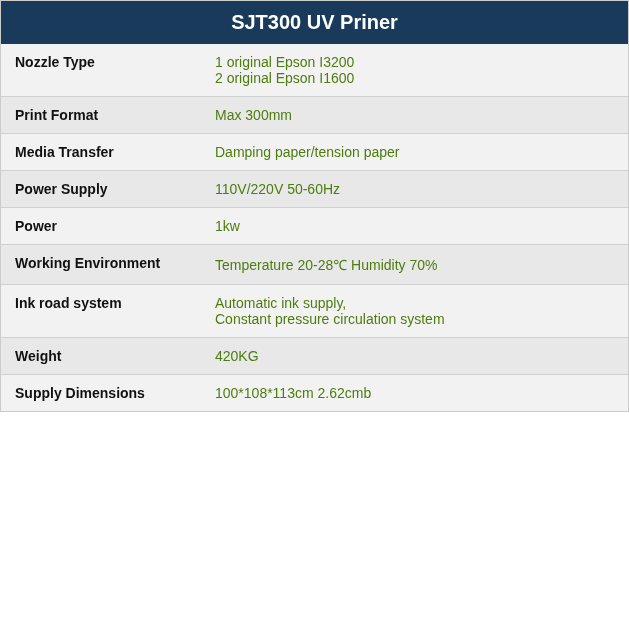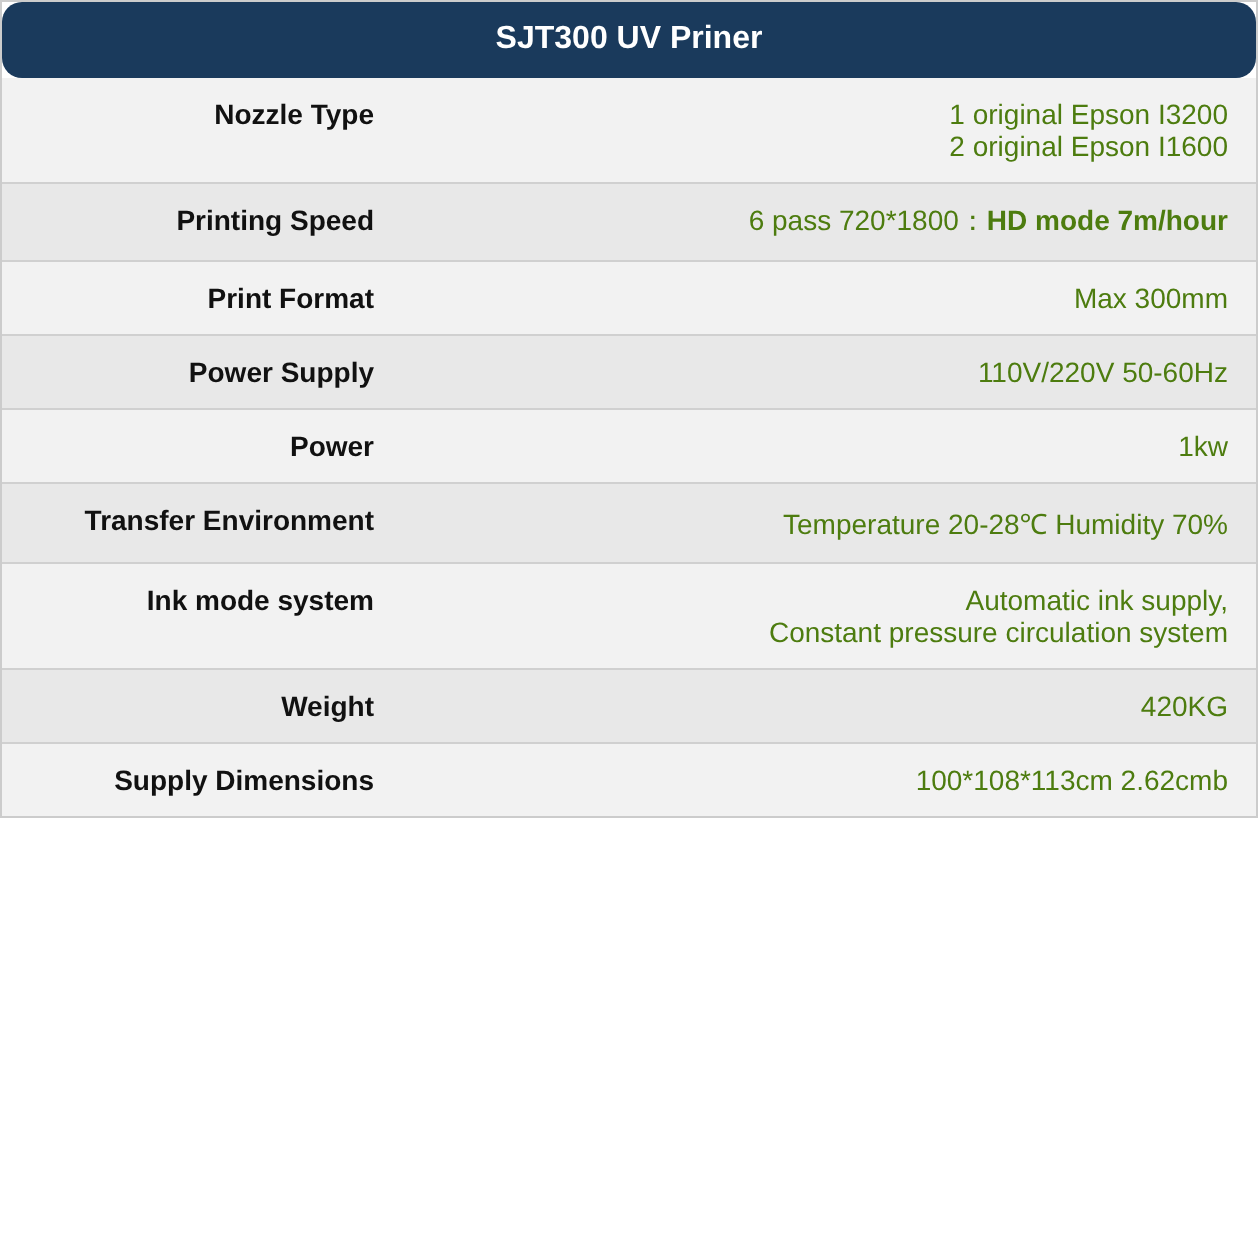--- a/index.html
+++ b/index.html
@@ -11,38 +11,36 @@
     }
     .container {
       width: 629px;
       border: 1px solid #ccc;
     }
     .header {
       background-color: #1a3a5c;
       color: #fff;
       text-align: center;
       padding: 10px 0;
-      font-size: 16px;
+      font-size: 20px;
       font-weight: bold;
-      border-radius: 10px;
     }
     table {
       width: 100%;
       border-collapse: collapse;
     }
     tr {
       border-bottom: 1px solid #d0d0d0;
     }
     tr:last-child {
       border-bottom: none;
     }
     td {
       padding: 10px 14px;
       vertical-align: top;
-      text-align: right;
     }
     td:first-child {
       font-weight: bold;
       width: 200px;
       color: #111;
     }
     td:last-child {
       color: #4d7c0f;
     }
     tr:nth-child(odd) {
@@ -62,41 +60,41 @@
   <div class="header">
     <span>SJT300 UV Priner</span>
   </div>
   <table>
     <tbody id="table-body">
         <tr>
           <td>Nozzle Type</td>
           <td><span>1 original Epson I3200</span><br><span>2 original Epson I1600</span></td>
         </tr>
         <tr>
-          <td>Printing Speed</td>
-          <td><span>6 pass 720*1800：</span><span class="highlight-bold">HD mode 7m/hour</span></td>
+          <td>Print Format</td>
+          <td>Max 300mm</td>
         </tr>
         <tr>
-          <td>Print Format</td>
-          <td>Max 300mm</td>
+          <td>Media Transfer</td>
+          <td>Damping paper/tension paper</td>
         </tr>
         <tr>
           <td>Power Supply</td>
           <td>110V/220V 50-60Hz</td>
         </tr>
         <tr>
           <td>Power</td>
           <td>1kw</td>
         </tr>
         <tr>
-          <td>Transfer Environment</td>
+          <td>Working Environment</td>
           <td>Temperature 20-28℃ Humidity 70%</td>
         </tr>
         <tr>
-          <td>Ink mode system</td>
+          <td>Ink road system</td>
           <td><span>Automatic ink supply,</span><br><span>Constant pressure circulation system</span></td>
         </tr>
         <tr>
           <td>Weight</td>
           <td>420KG</td>
         </tr>
         <tr>
           <td>Supply Dimensions</td>
           <td>100*108*113cm 2.62cmb</td>
         </tr>

